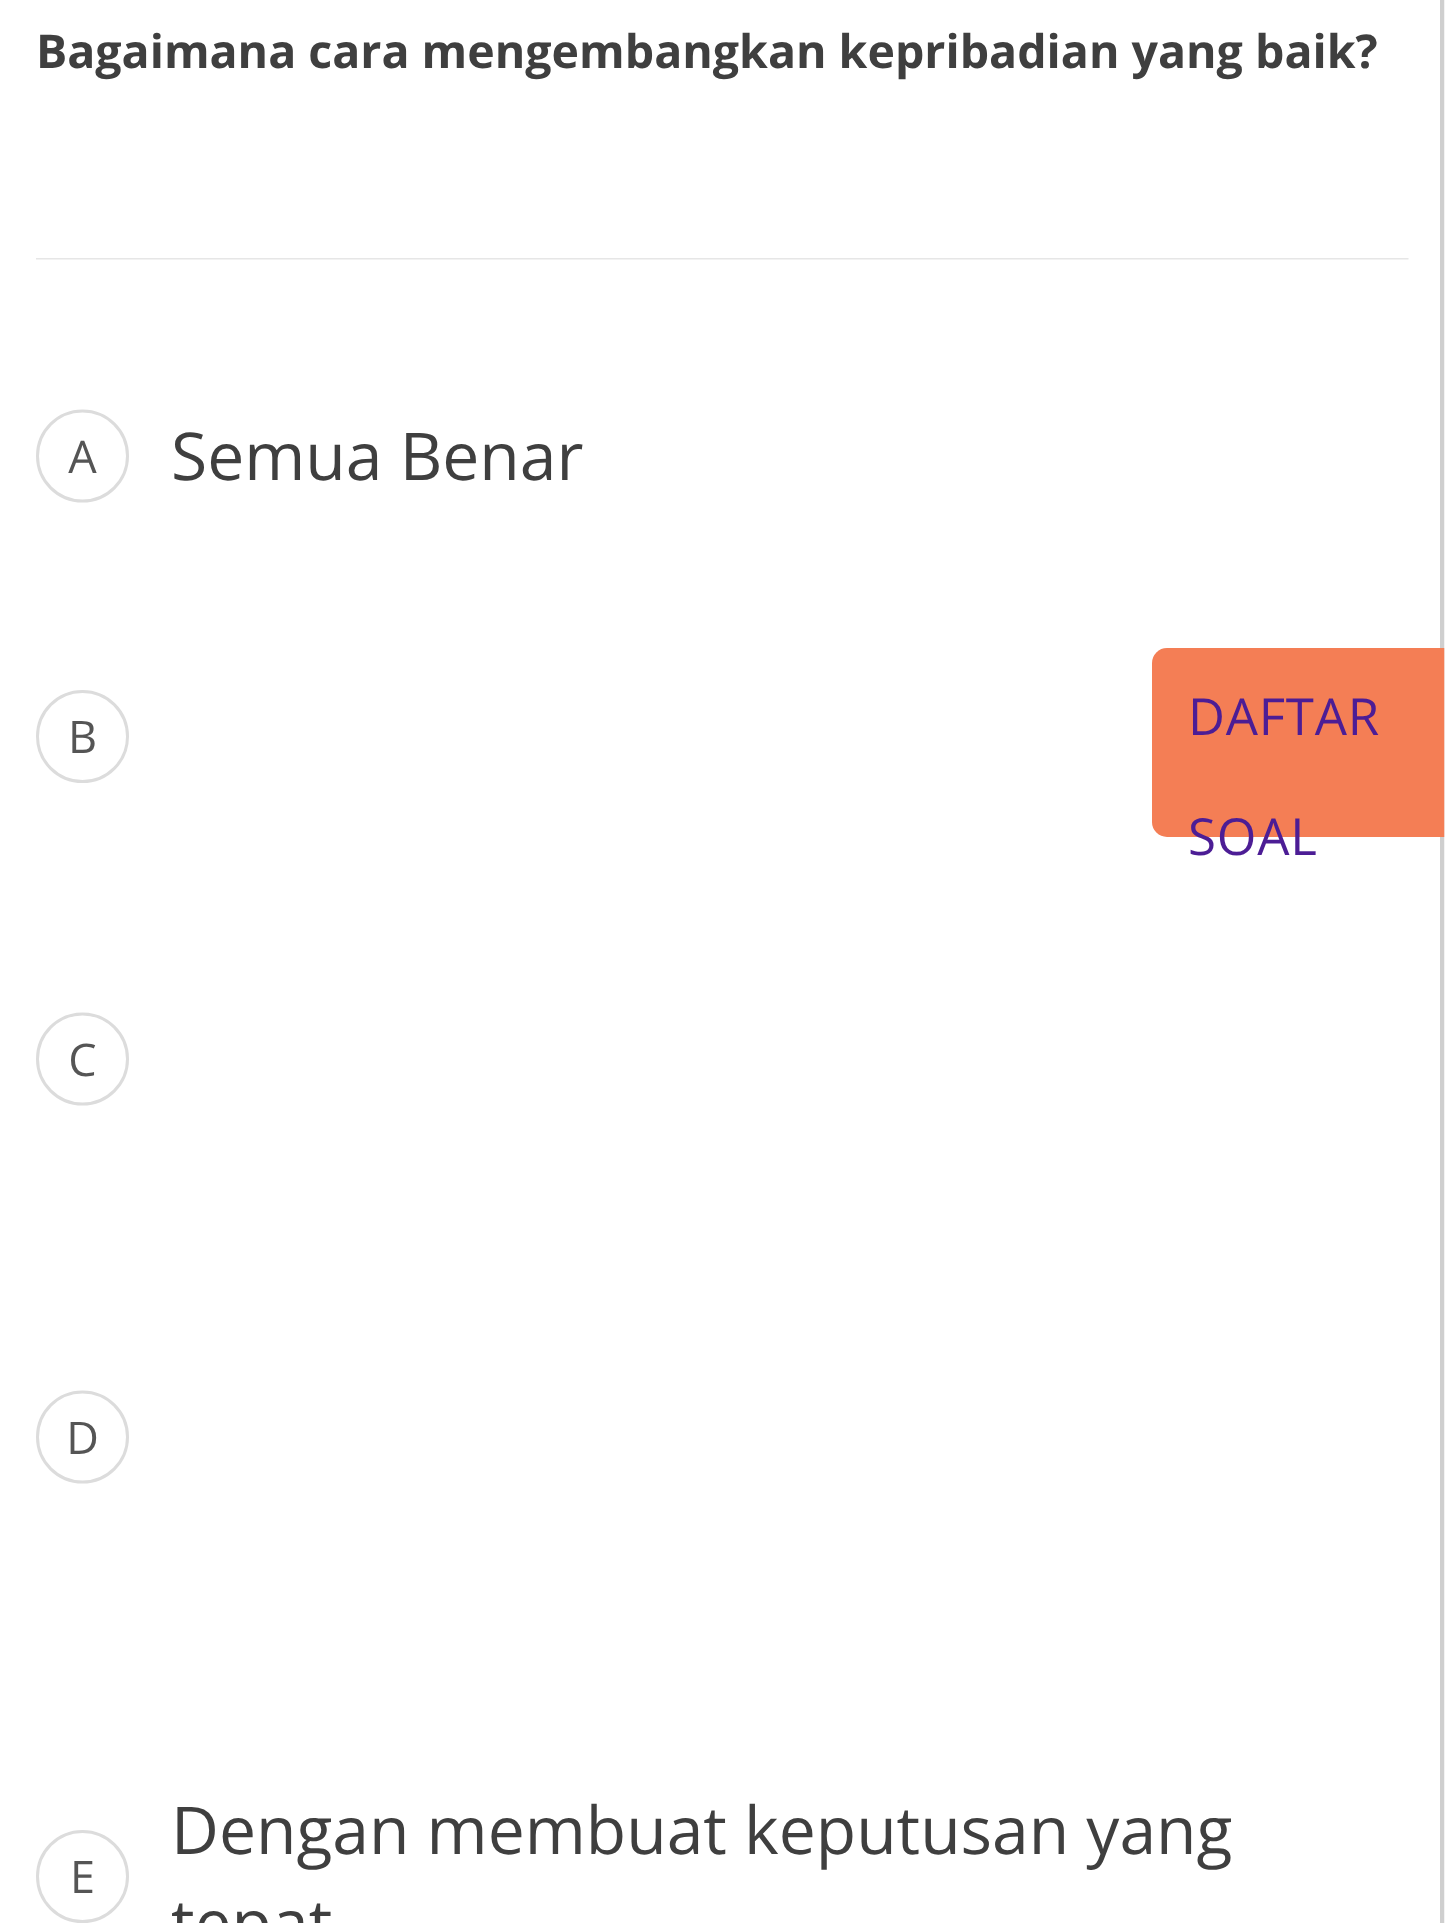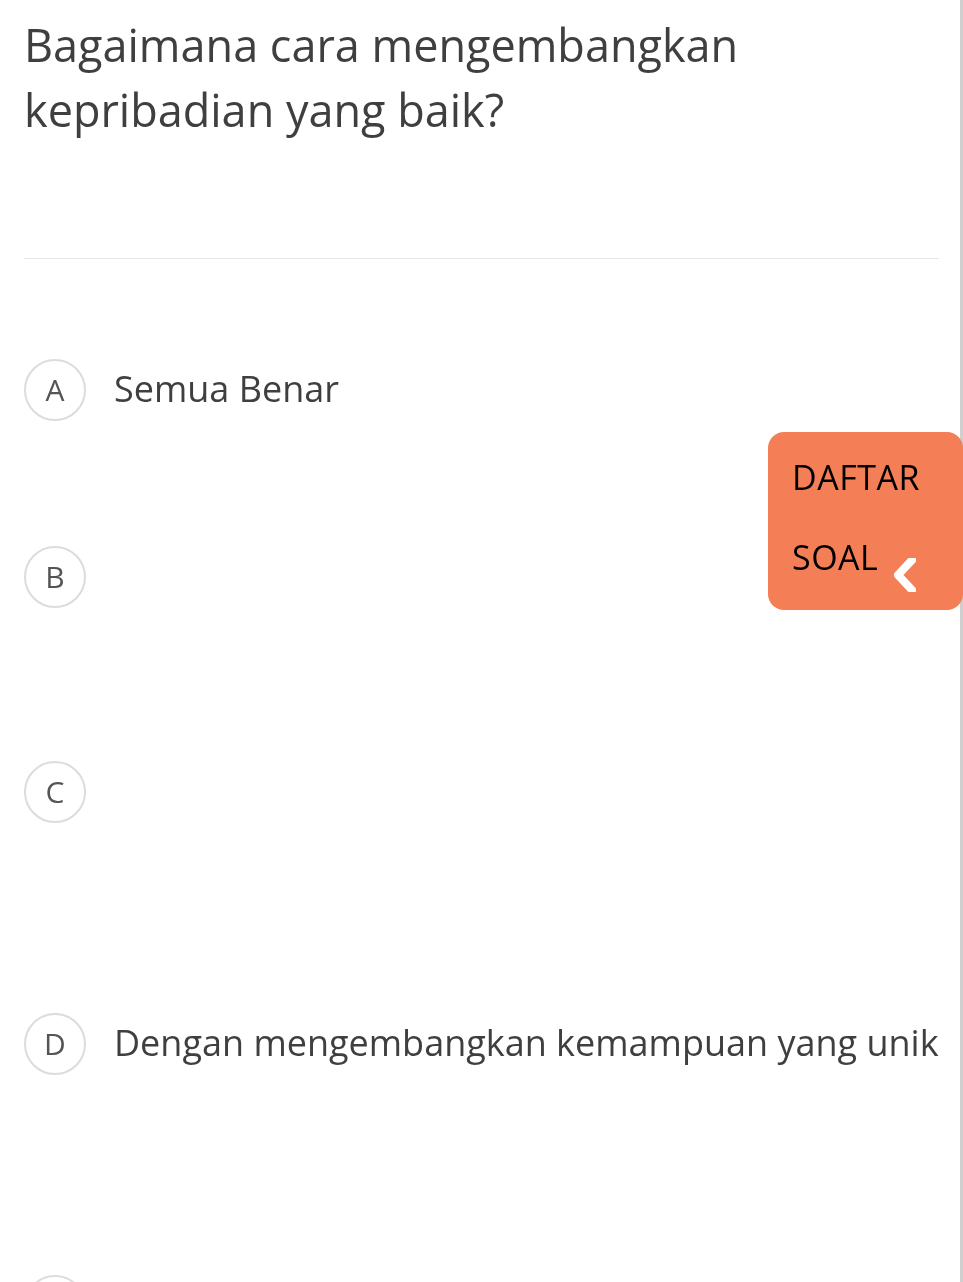--- a/index.html
+++ b/index.html
@@ -1,23 +1,23 @@
 <!DOCTYPE html>
 <html><head>
 <meta charset="utf-8">
 <style>
   * { box-sizing: border-box; margin: 0; padding: 0; }
   html, body { width: 963px; height: 1282px; background: #fff; font-family: "Segoe UI", "Open Sans", Arial, sans-serif; color: #3a3a3a; }
   .wrap { position: relative; width: 963px; height: 1282px; padding: 0; }
   .question {
-    font-size: 45px;
+    font-size: 31px;
     line-height: 1.45;
     color: #3f3f3f;
     padding: 12px 30px 0 24px;
-    font-weight: 400;
+    font-weight: 700;
   }
   .divider {
     margin: 115px 24px 0 24px;
     height: 1px;
     background: #e6e6e6;
   }
   .options {
     padding: 0 24px;
   }
   .option {
@@ -36,41 +36,40 @@
     border: 2px solid #dcdcdc;
     border-radius: 50%;
     display: flex; align-items: center; justify-content: center;
     font-size: 30px;
     color: #555;
     background: #fff;
     font-weight: 400;
   }
   .opt-c .letter { margin-top: 8px; }
   .answer {
-    font-size: 36px;
+    font-size: 44px;
     color: #3f3f3f;
     line-height: 1.4;
     font-weight: 400;
   }
   .float-tab {
     position: absolute;
     right: 0;
     top: 432px;
     width: 195px;
-    height: 178px;
+    height: 126px;
     background: #f47e55;
     border-top-left-radius: 10px;
     border-bottom-left-radius: 10px;
-    color: #000000;
+    color: #4c1d95;
     font-size: 34px;
     padding: 18px 10px 0 24px;
     line-height: 1.6;
     font-weight: 400;
     letter-spacing: 0.5px;
-    border-radius: 16px;
   }
   .float-tab .row2 {
     display: flex;
     align-items: center;
     gap: 14px;
     margin-top: 26px;
   }
   .chev {
     display: inline-block;
     width: 0; height: 0;
@@ -103,21 +102,20 @@
     <div class="option opt-b">
       <div class="letter">B</div>
     </div>
 
     <div class="option opt-c">
       <div class="letter">C</div>
     </div>
 
     <div class="option opt-d">
       <div class="letter">D</div>
-      <div class="answer">Dengan mengembangkan kemampuan yang unik</div>
     </div>
 
     <div class="option opt-e">
       <div class="letter">E</div>
       <div class="answer">Dengan membuat keputusan yang tepat</div>
     </div>
 
   </div>
 
   <div class="float-tab">

